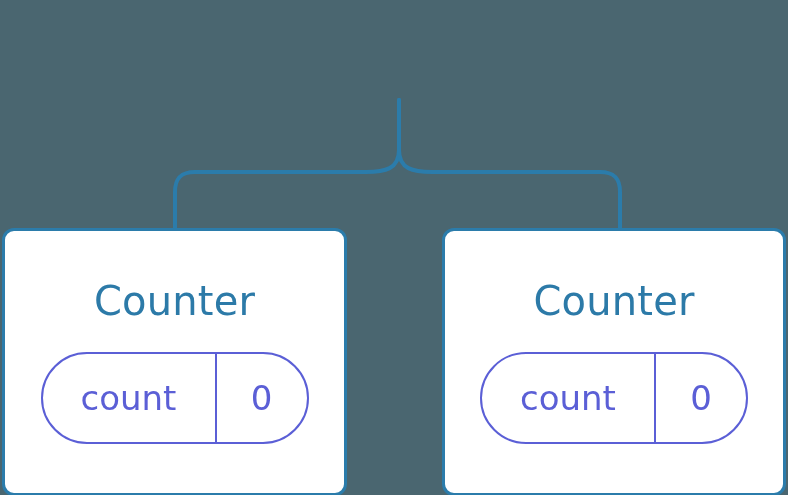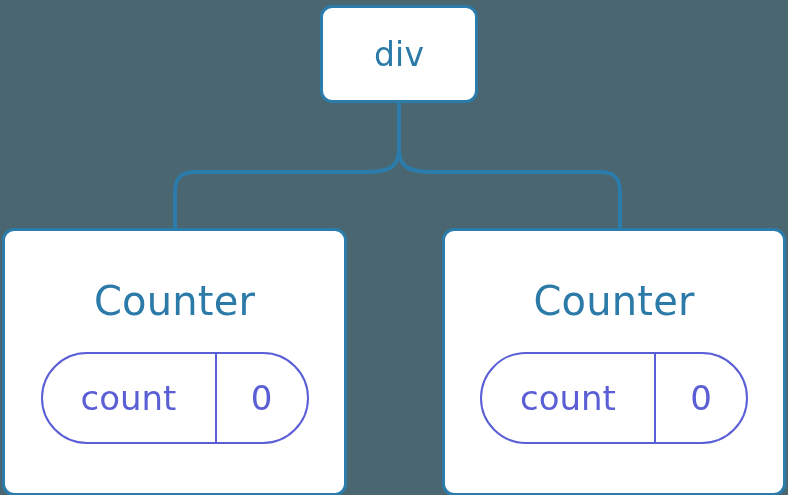--- a/index.html
+++ b/index.html
@@ -105,23 +105,20 @@
 </head>
 <body>
 
 <div id="stage">
 
   <svg id="edges" viewBox="0 0 788 495" width="788" height="495" fill="none">
     <path d="M 399 100 L 399 150 C 399 169 385 172 366 172 L 195 172 C 181 172 175 178 175 192 L 175 232" stroke="#2b7cab" stroke-width="4" stroke-linecap="round" fill="none"></path>
     <path d="M 399 100 L 399 150 C 399 169 413 172 432 172 L 600 172 C 614 172 620 178 620 192 L 620 232" stroke="#2b7cab" stroke-width="4" stroke-linecap="round" fill="none"></path>
   </svg>
 
-  <div class="node" id="node-div">
-    <span class="node-title-root">div</span>
-  </div>
 
   <div class="node" id="node-counter-left">
     <span class="node-title">Counter</span>
     <div class="pill">
       <span class="pill-key">count</span>
       <span class="pill-val">0</span>
     </div>
   </div>
 
   <div class="node" id="node-counter-right">

